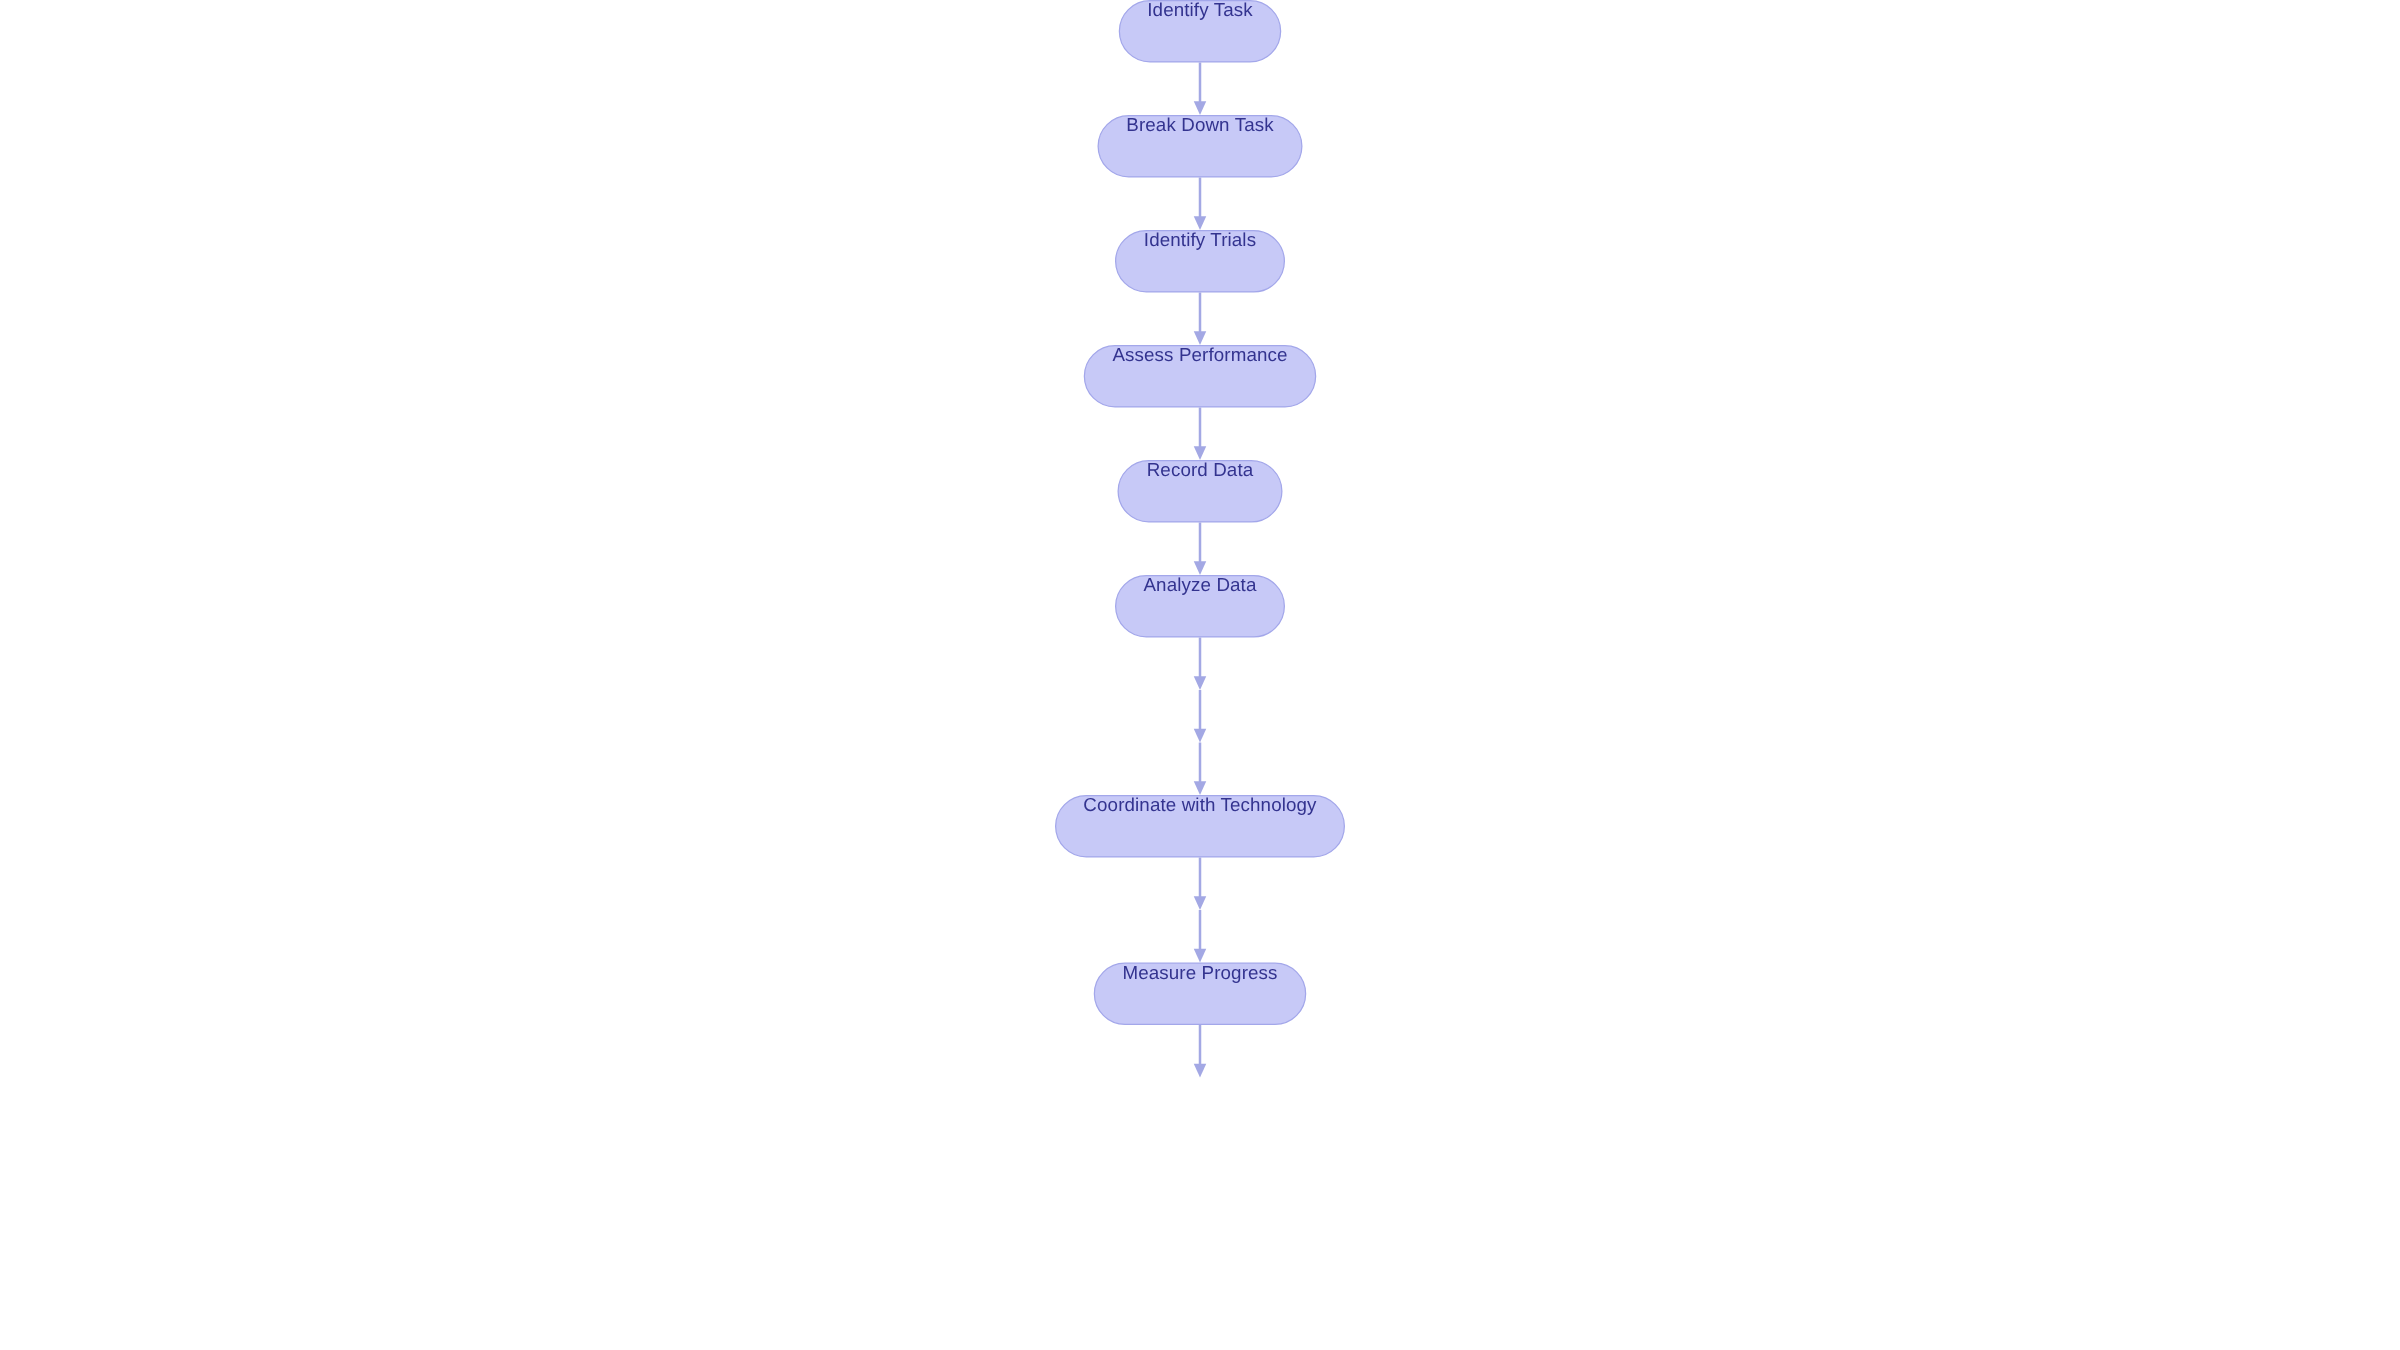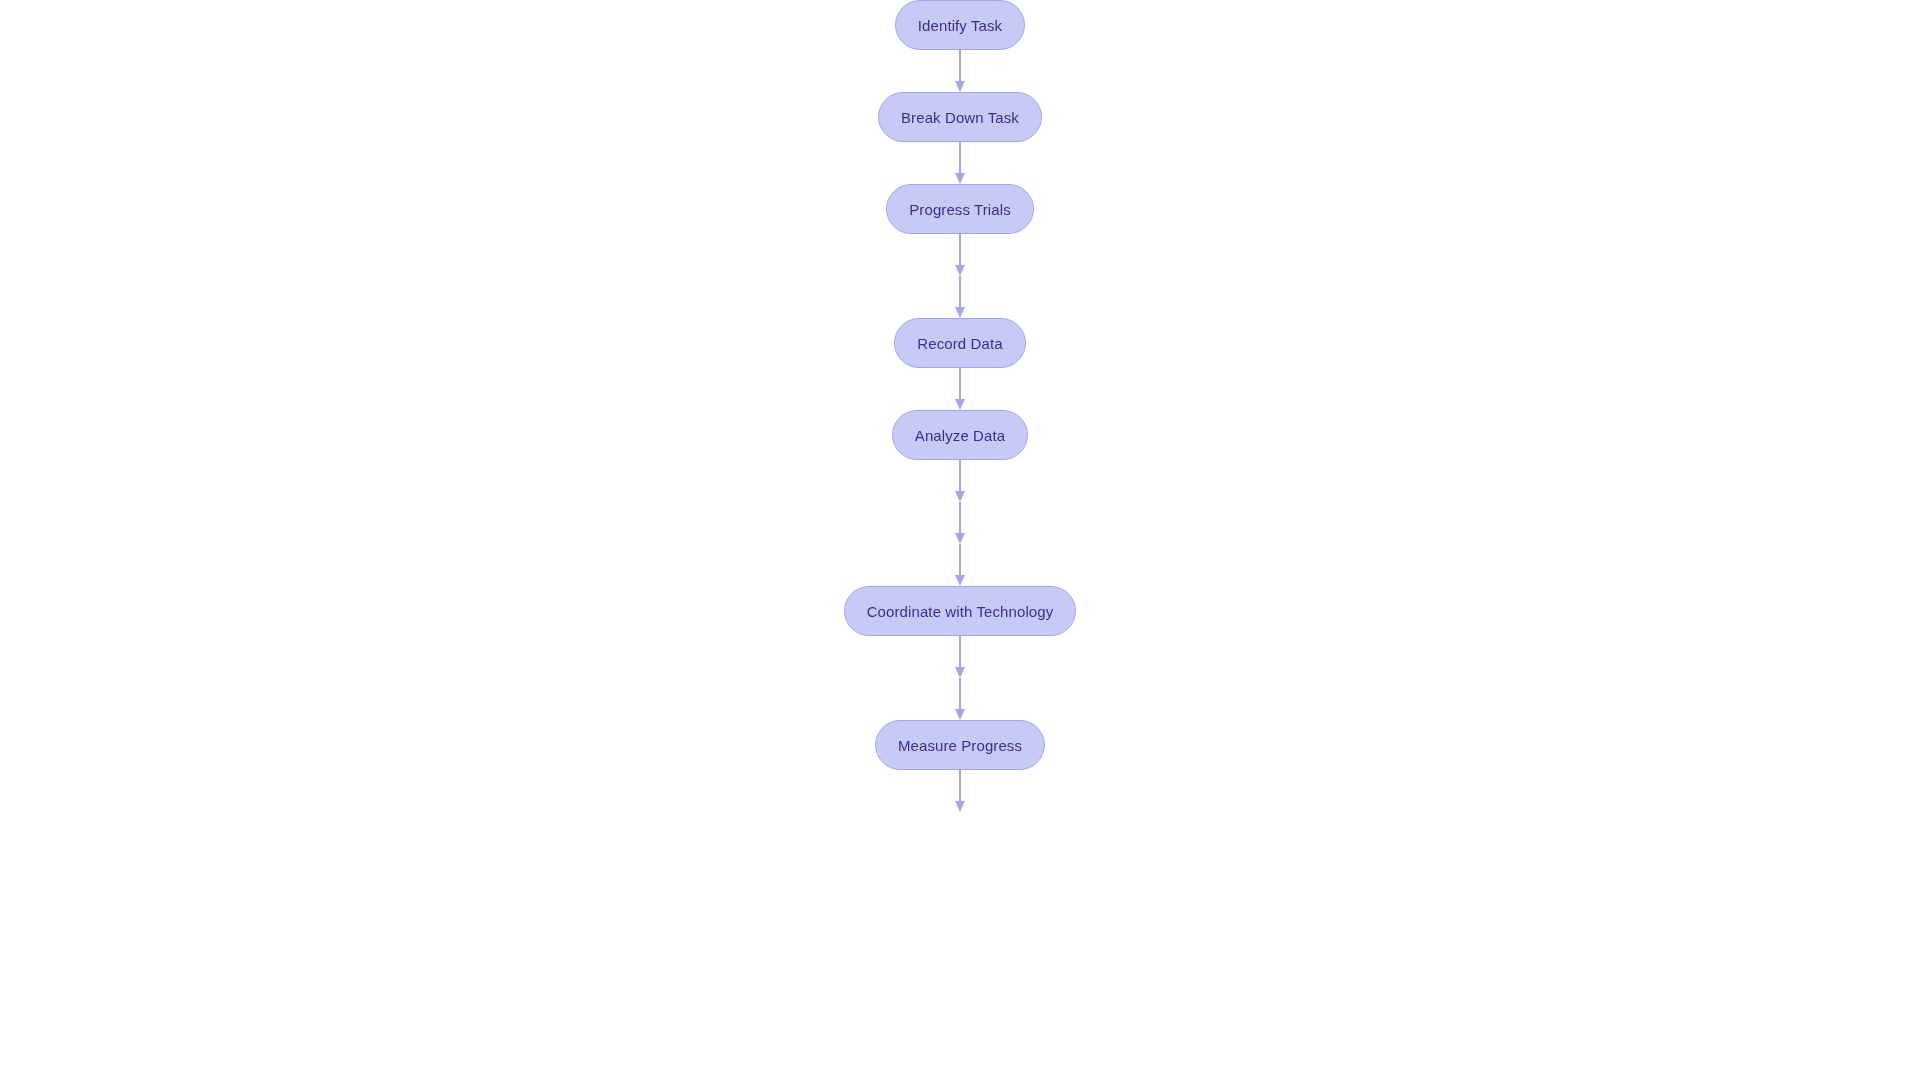--- a/index.html
+++ b/index.html
@@ -29,21 +29,21 @@
     width: 1920px;
     display: flex;
     flex-direction: column;
     align-items: center;
   }
 
   .flow-node {
     box-sizing: border-box;
     height: 50px;
     display: flex;
-    align-items: center;
+    align-items: flex-start;
     justify-content: center;
     background: #c7c9f7;
     border: 1px solid #a3a7ea;
     border-radius: 25px;
     color: #33338f;
     font-size: 15px;
     font-weight: 400;
     letter-spacing: 0.1px;
     white-space: nowrap;
     padding: 0 22px;
@@ -101,27 +101,30 @@
 
     <div class="flow-node">
       <span class="flow-node-label">Break Down Task</span>
     </div>
     <div class="flow-connector">
       <span class="conn-line"></span>
       <span class="conn-head"></span>
     </div>
 
     <div class="flow-node">
-      <span class="flow-node-label">Progress Trials</span>
+      <span class="flow-node-label">Identify Trials</span>
     </div>
     <div class="flow-connector">
       <span class="conn-line"></span>
       <span class="conn-head"></span>
     </div>
 
+    <div class="flow-node">
+      <span class="flow-node-label">Assess Performance</span>
+    </div>
     <div class="flow-connector">
       <span class="conn-line"></span>
       <span class="conn-head"></span>
     </div>
 
     <div class="flow-node">
       <span class="flow-node-label">Record Data</span>
     </div>
     <div class="flow-connector">
       <span class="conn-line"></span>

